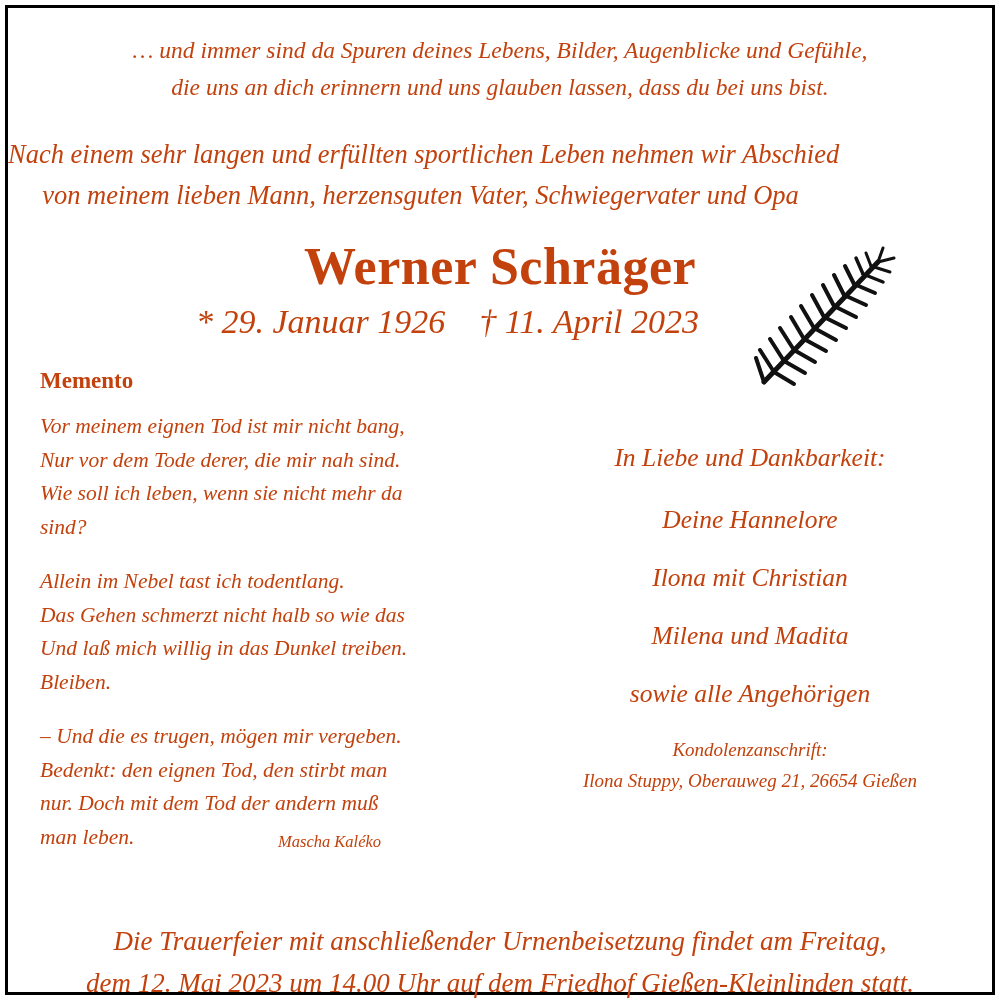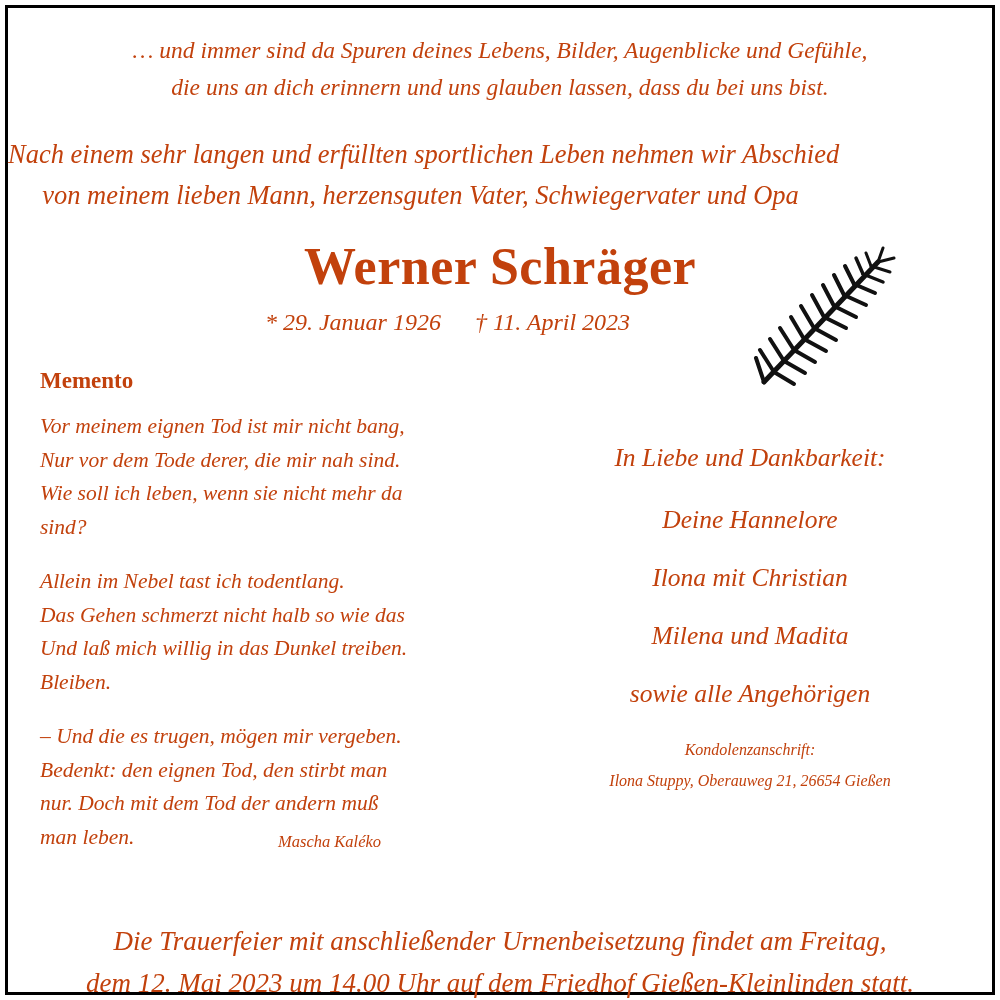--- a/index.html
+++ b/index.html
@@ -76,21 +76,21 @@
   }
 
   
   .dates {
     position: absolute;
     left: 0;
     top: 298px;
     width: 879px;
     text-align: center;
     font-style: italic;
-    font-size: 24px;
+    font-size: 34px;
     line-height: 32px;
   }
   .dates .gap { display: inline-block; width: 34px; }
 
   
   .fern {
     position: absolute;
     left: 742px;
     top: 234px;
     width: 150px;
@@ -152,21 +152,21 @@
     white-space: nowrap;
     margin-top: 13px;
   }
   .address-block {
     position: absolute;
     left: 500px;
     top: 726px;
     width: 484px;
     text-align: center;
     font-style: italic;
-    font-size: 16px;
+    font-size: 19px;
     line-height: 31px;
   }
   .address-block div { white-space: nowrap; }
 
   
   .footer {
     position: absolute;
     left: 0;
     top: 912px;
     width: 984px;

